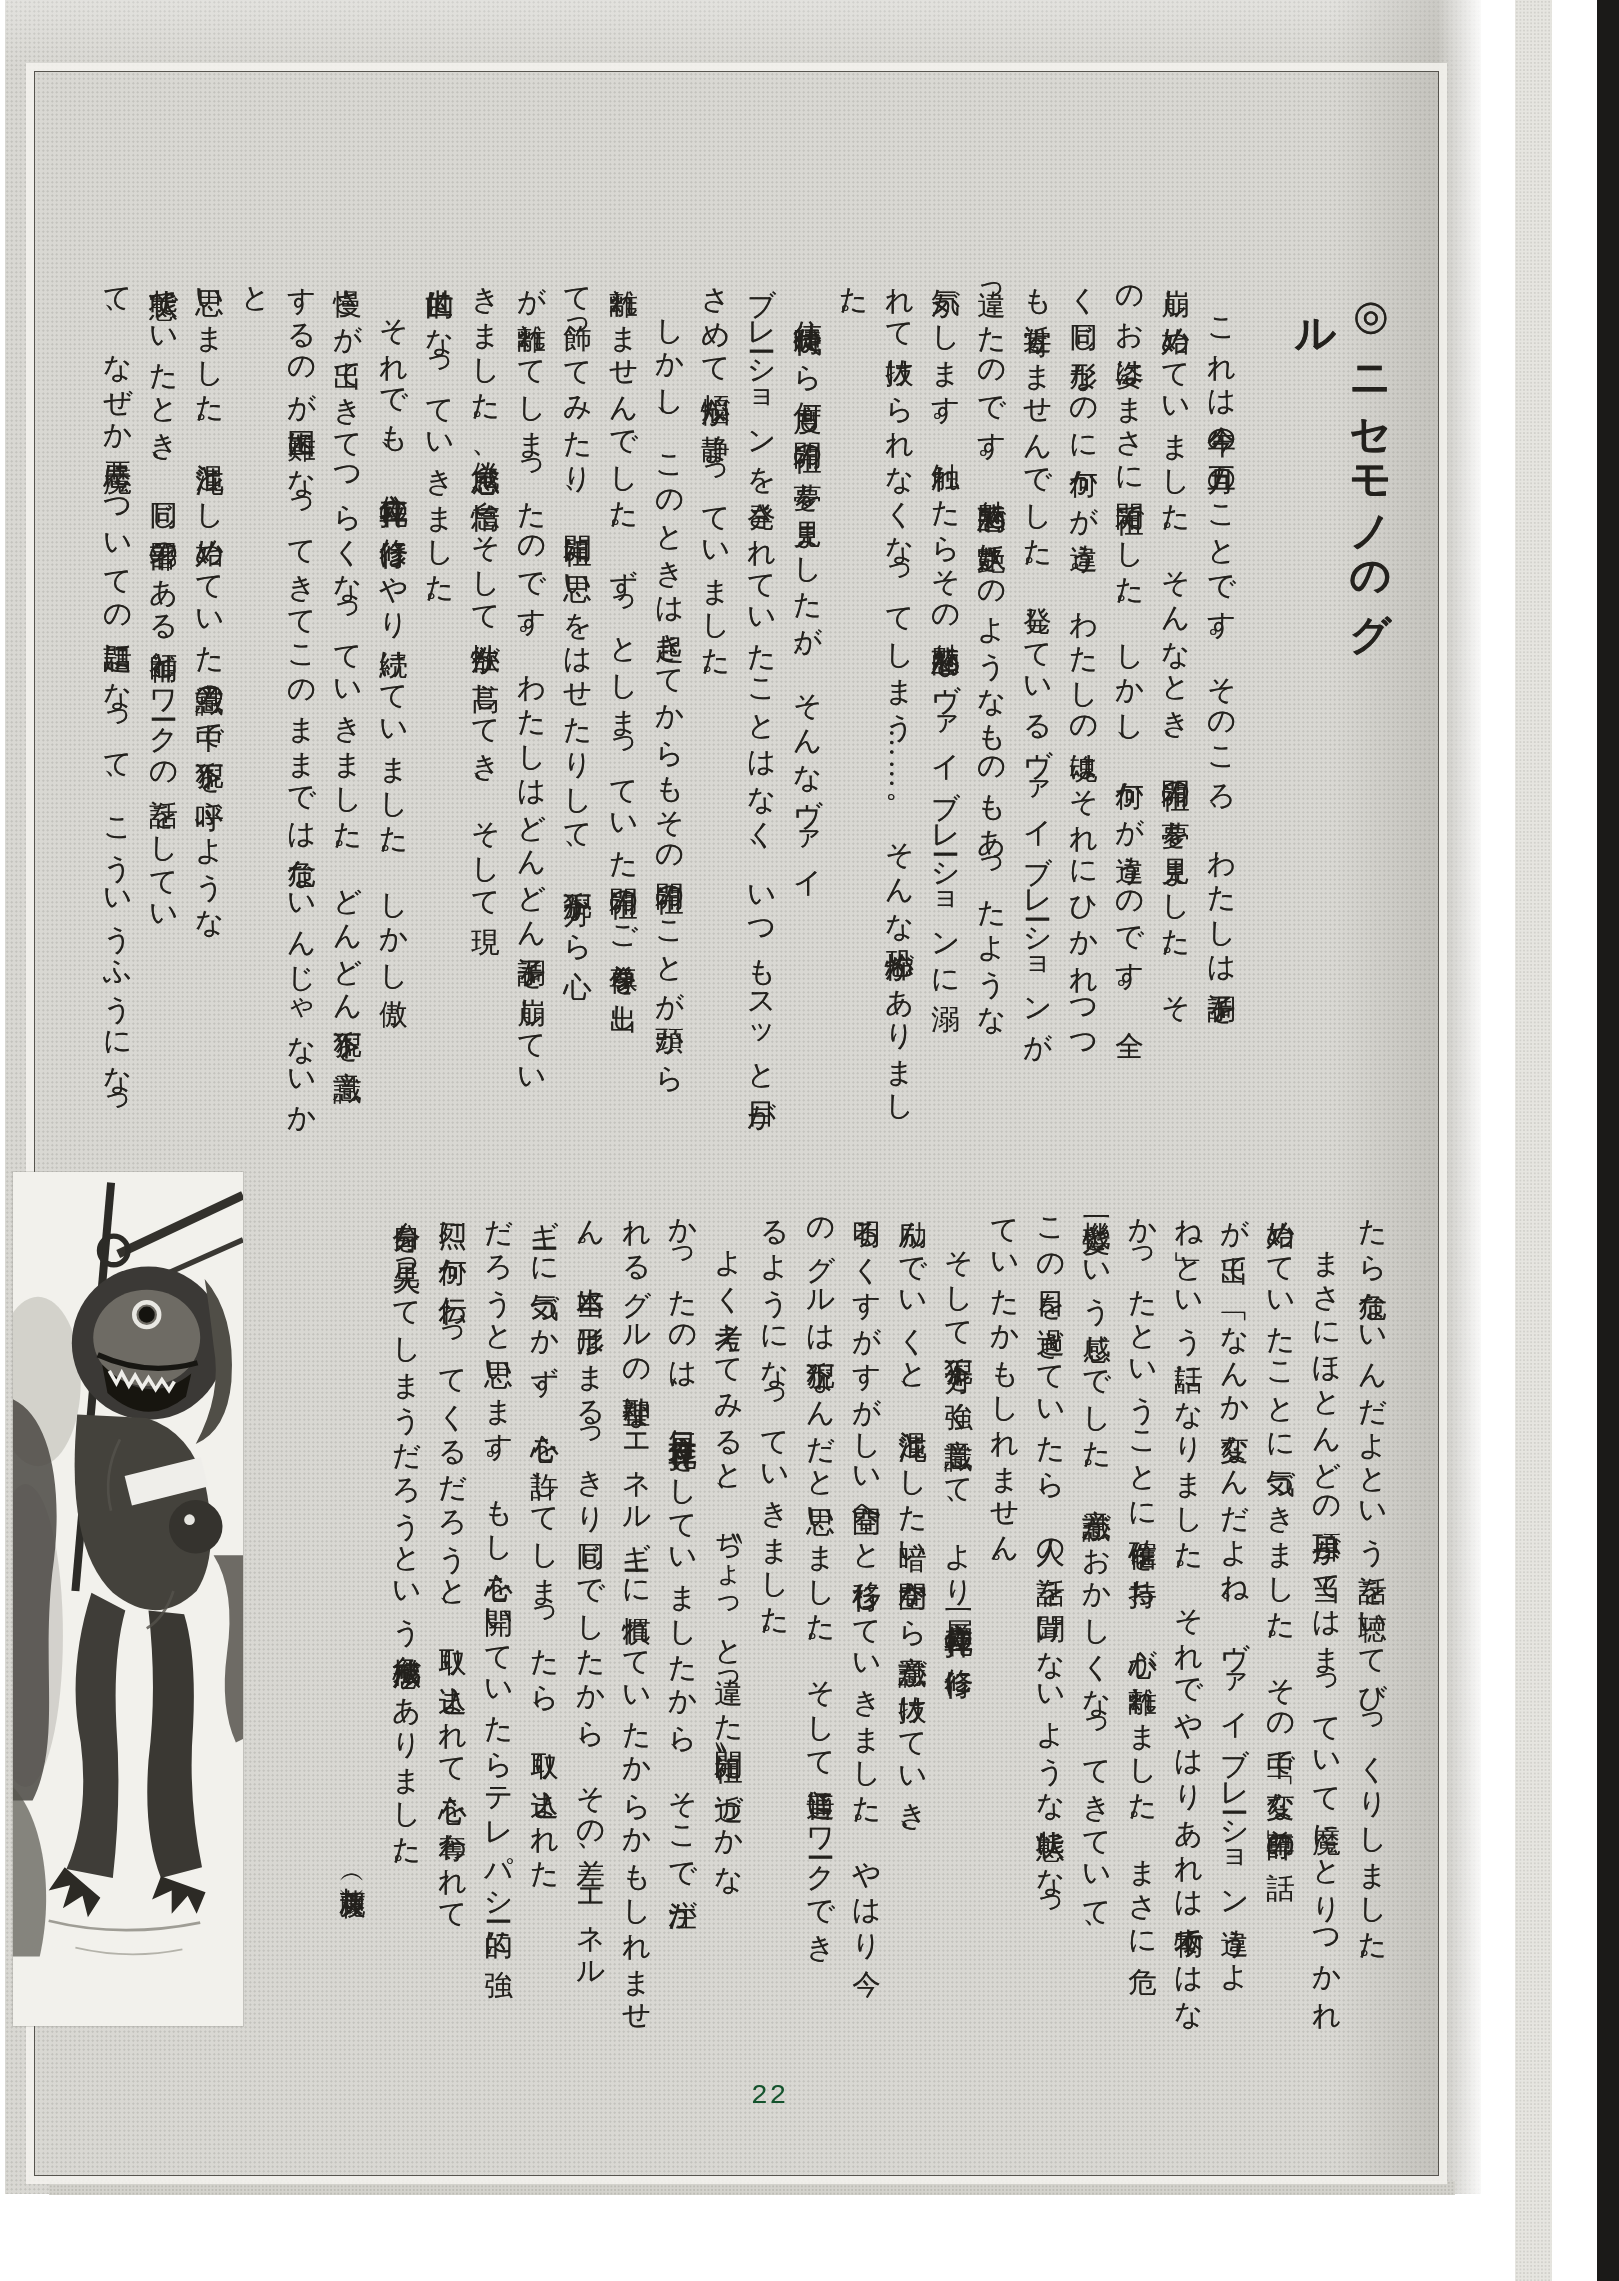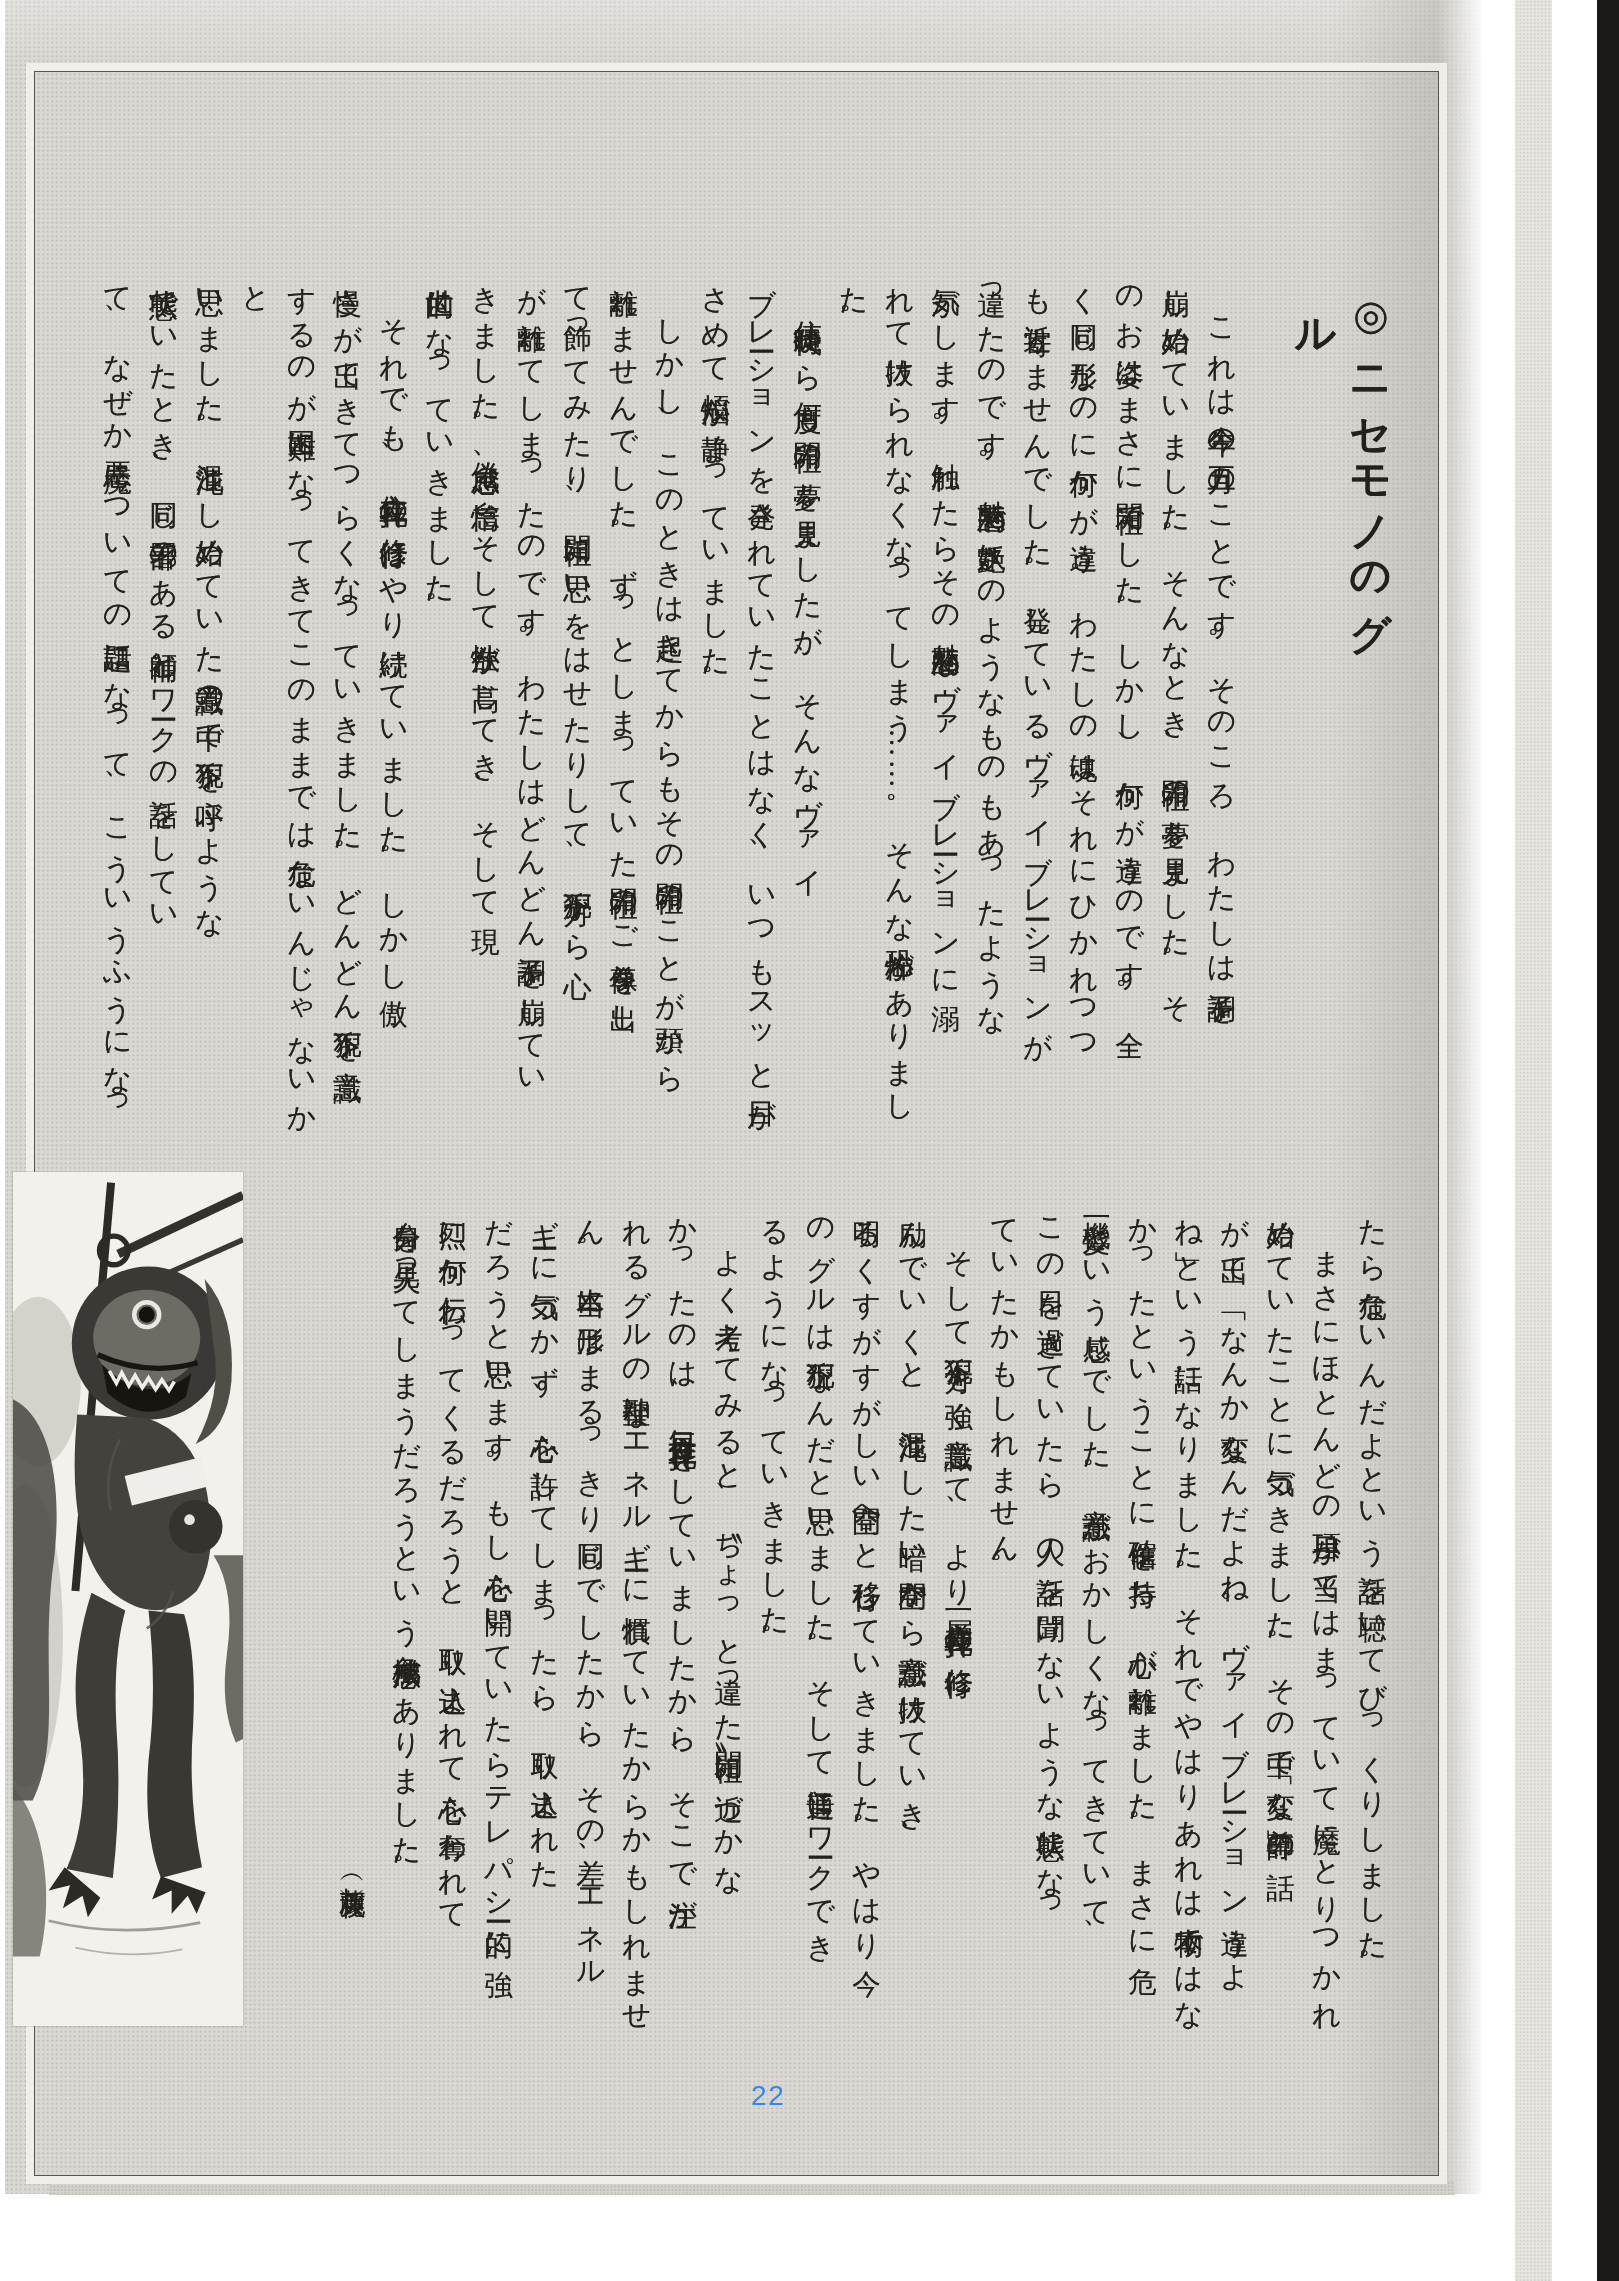--- a/index.html
+++ b/index.html
@@ -64,22 +64,22 @@
     letter-spacing:2.7px;
   }
   .upper-block{left:132px;top:267px;width:1112px;height:882px;}
   .lower-block{left:376px;top:1199px;width:1019px;height:854px;}
   .author-credit{
     position:absolute;left:335px;top:1865px;height:196px;
     font-size:26px;letter-spacing:1.8px;
   }
   .page-number{
     position:absolute;left:751px;top:2080px;
-    font-size:28px;color:#3b82f6;letter-spacing:1.8px;
-    font-family:Liberation Sans, sans-serif;
+    font-size:28px;color:#14532d;letter-spacing:1.8px;
+    font-family:Liberation Mono, monospace;
   }
   
   .illustration-box{
     position:absolute;left:13.4px;top:1172px;width:230px;height:854px;
     background:#f2f1ec;
     box-shadow:0 0 0 0.9px rgba(120,118,110,0.25);
     overflow:hidden;
   }
   .illustration-box svg{display:block;width:100%;height:100%;}
 </style>

